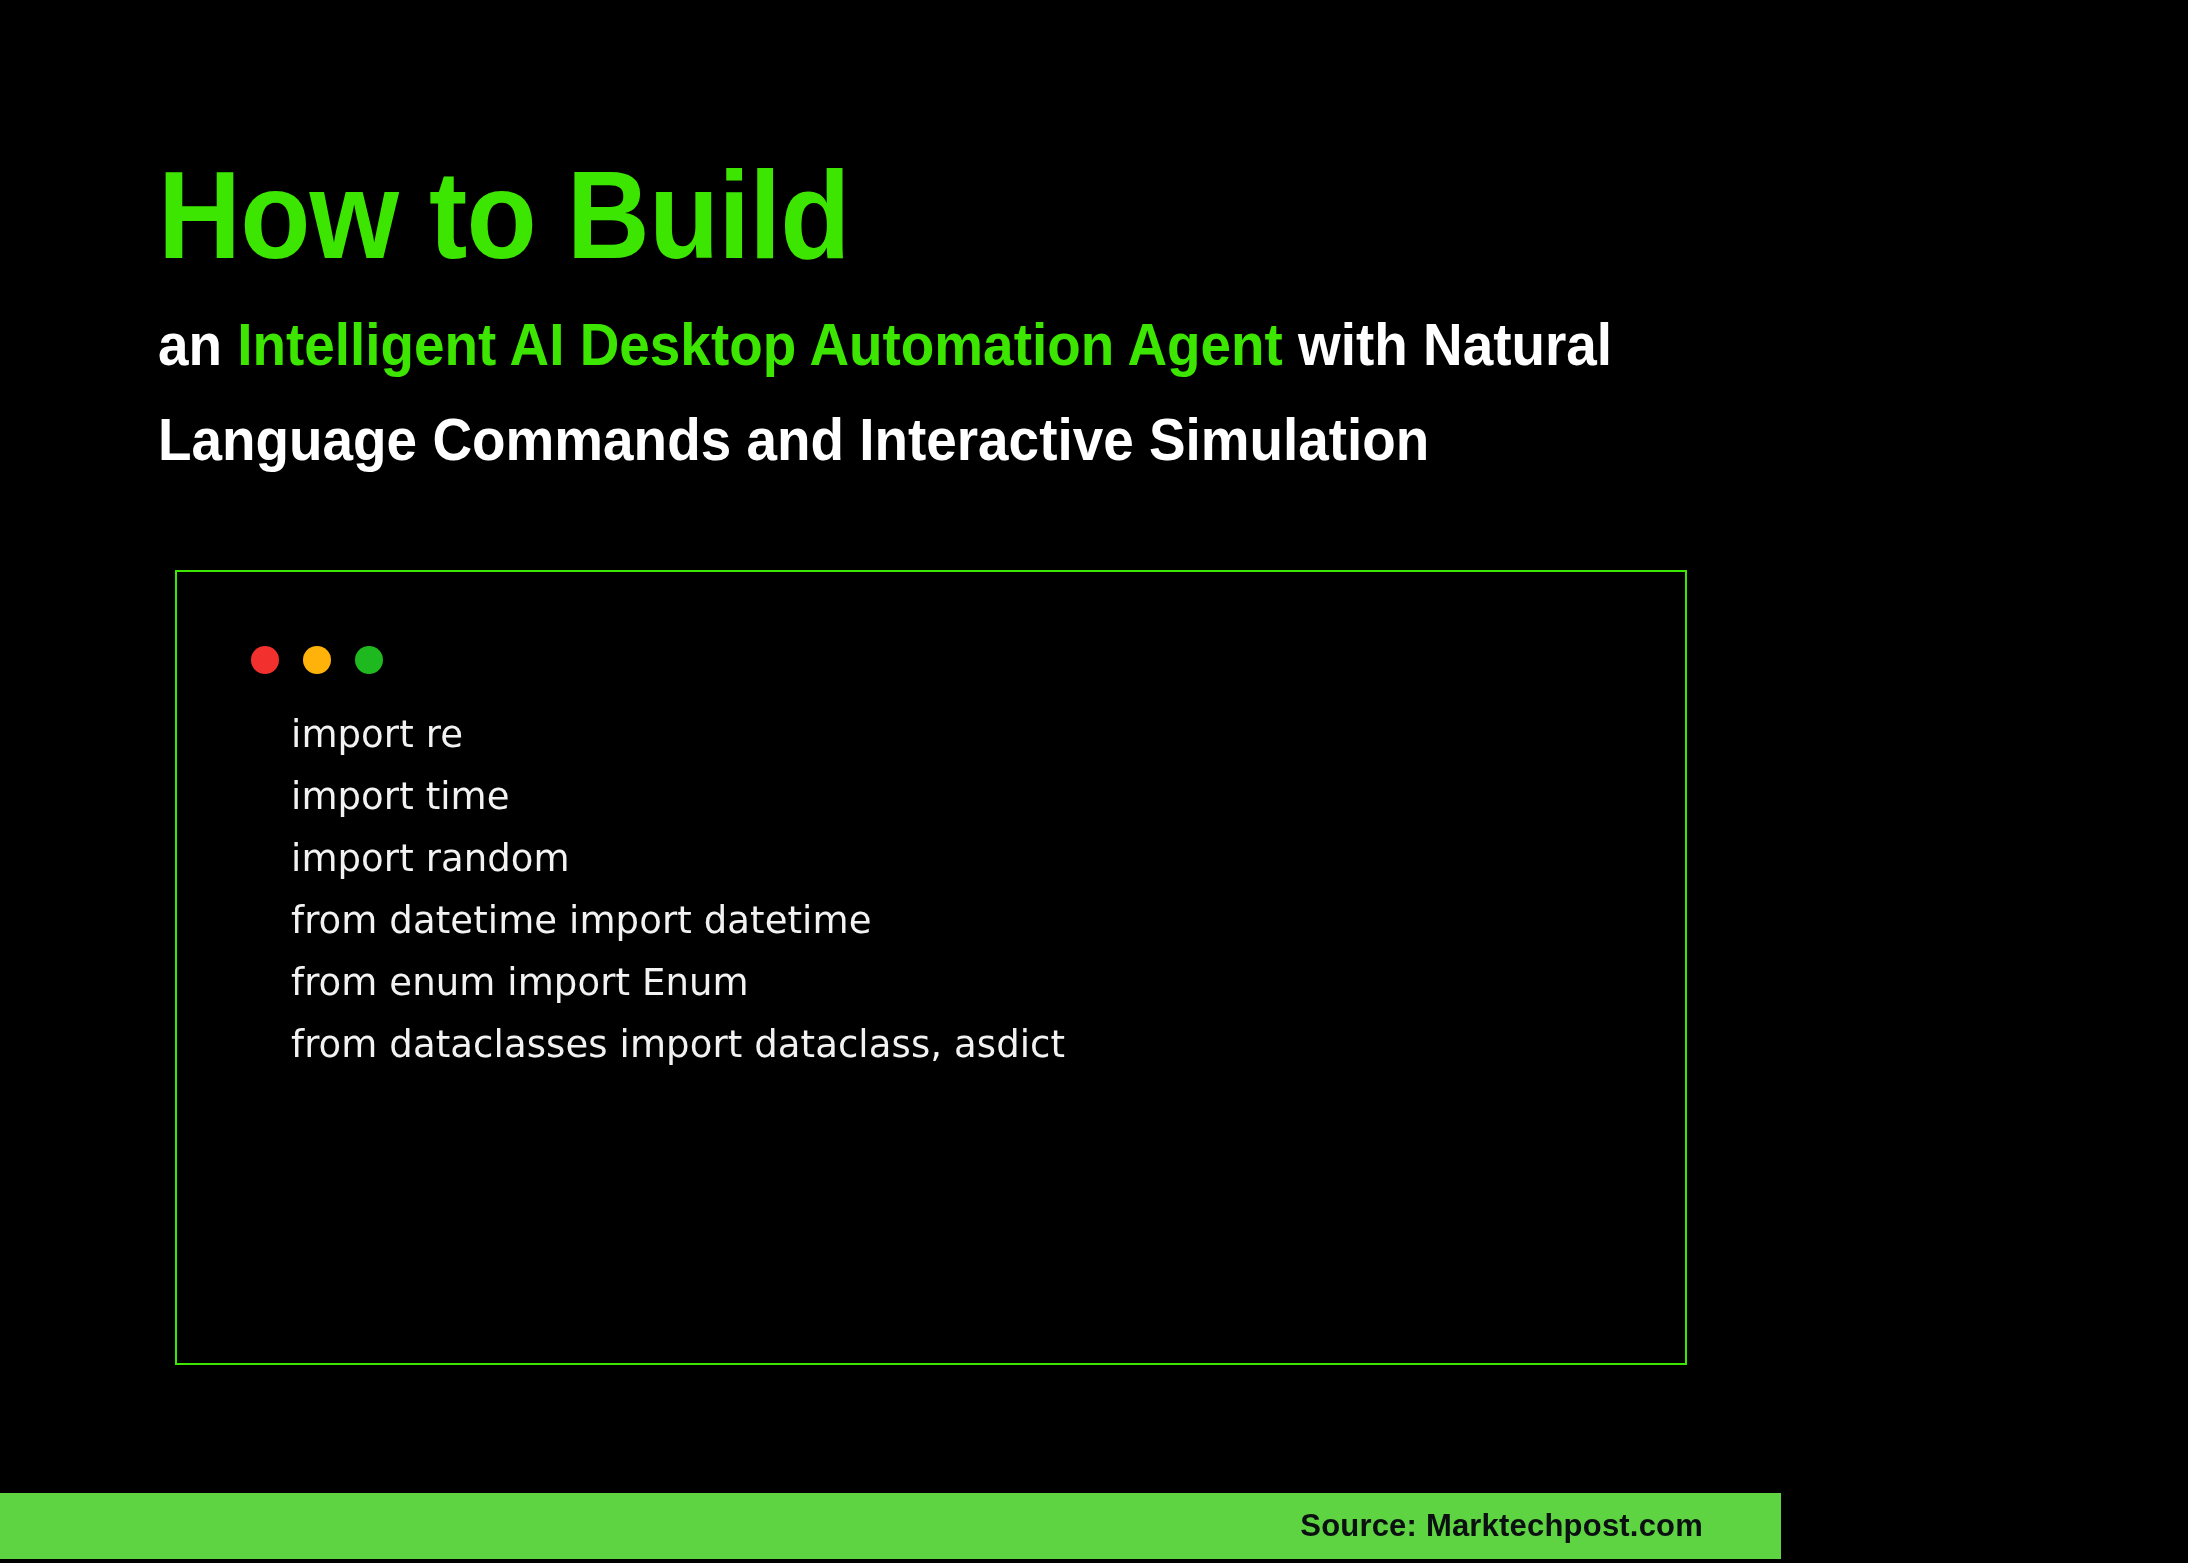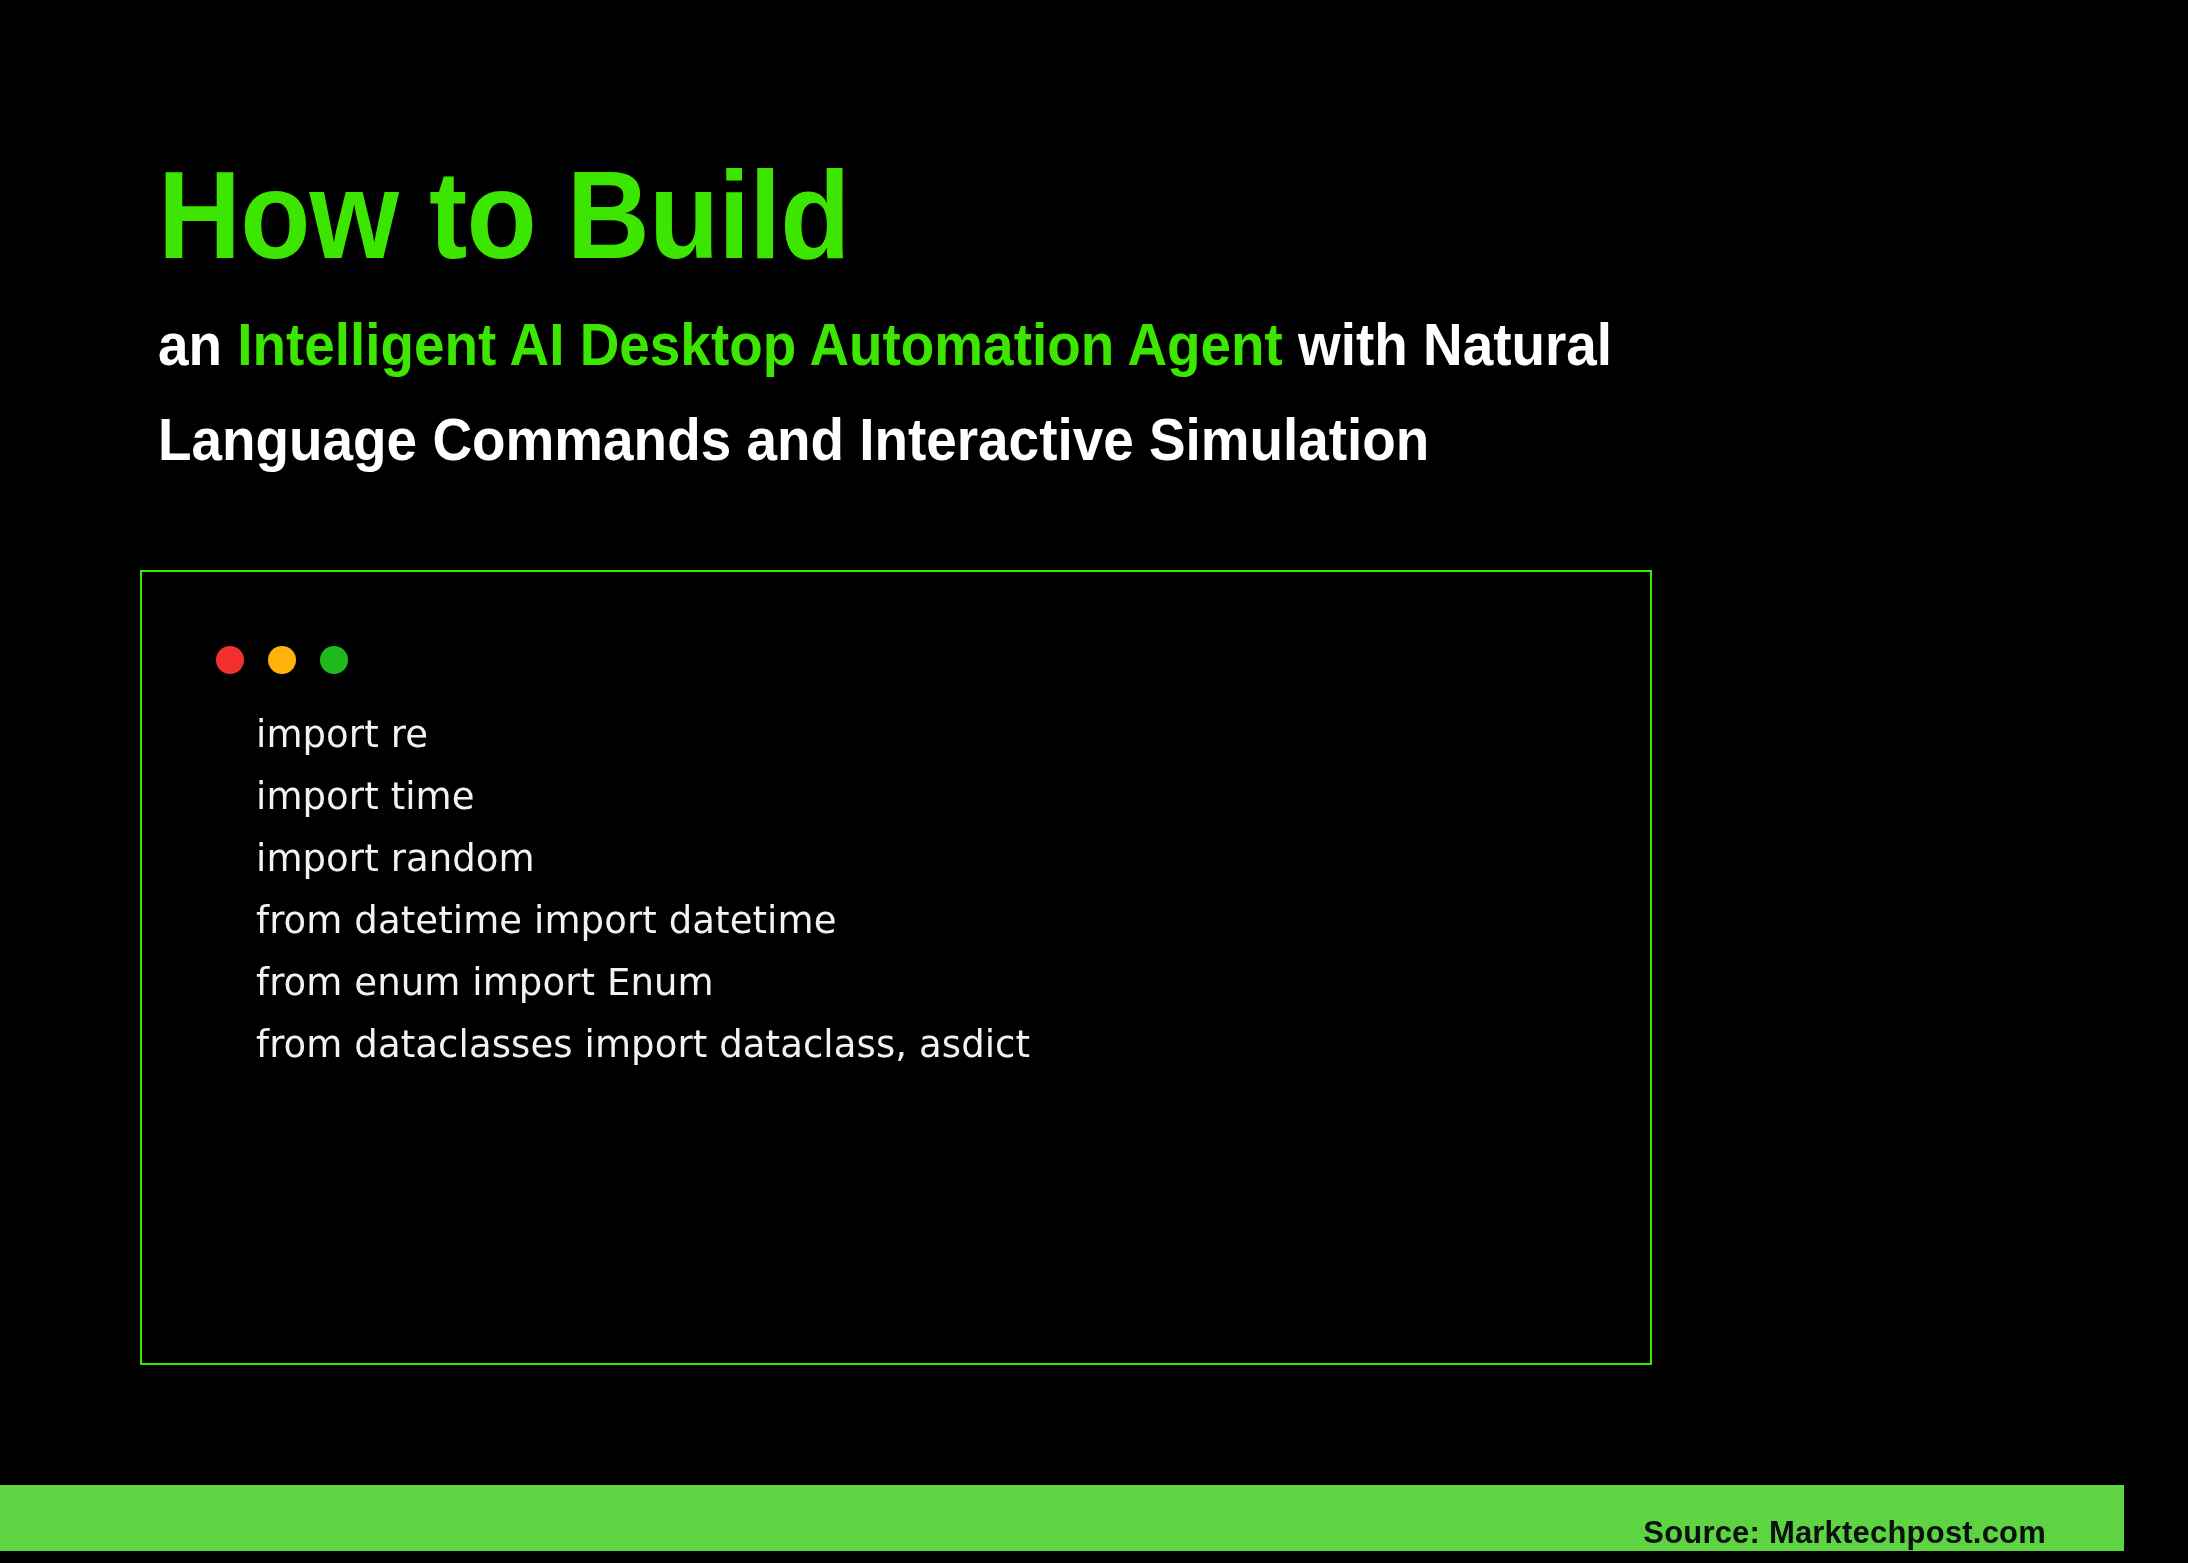--- a/index.html
+++ b/index.html
@@ -52,21 +52,21 @@
     transform: scaleX(0.93);
     transform-origin: left top;
   }
   .subtitle .accent {
     color: #3CE600;
   }
 
   
   .code-panel {
     position: absolute;
-    left: 140px;
+    left: 175px;
     top: 570px;
     width: 1512px;
     height: 795px;
     border: 2px solid #3CE600;
     box-sizing: border-box;
     background: #000000;
   }
 
   .traffic-lights {
     position: absolute;
@@ -95,26 +95,26 @@
     line-height: 62px;
     color: #F2F2F2;
     white-space: pre;
     letter-spacing: 0.1px;
   }
 
   
   .footer {
     position: absolute;
     left: 0;
-    bottom: 12px;
-    width: 2124px;
+    bottom: 4px;
+    width: 1781px;
     height: 66px;
     background: #5FD443;
     display: flex;
-    align-items: flex-end;
+    align-items: center;
     justify-content: flex-end;
   }
   .footer-text {
     font-family: "Liberation Sans", sans-serif;
     font-weight: 700;
     font-size: 31px;
     color: #0B1011;
     padding-right: 78px;
     letter-spacing: 0.2px;
   }

